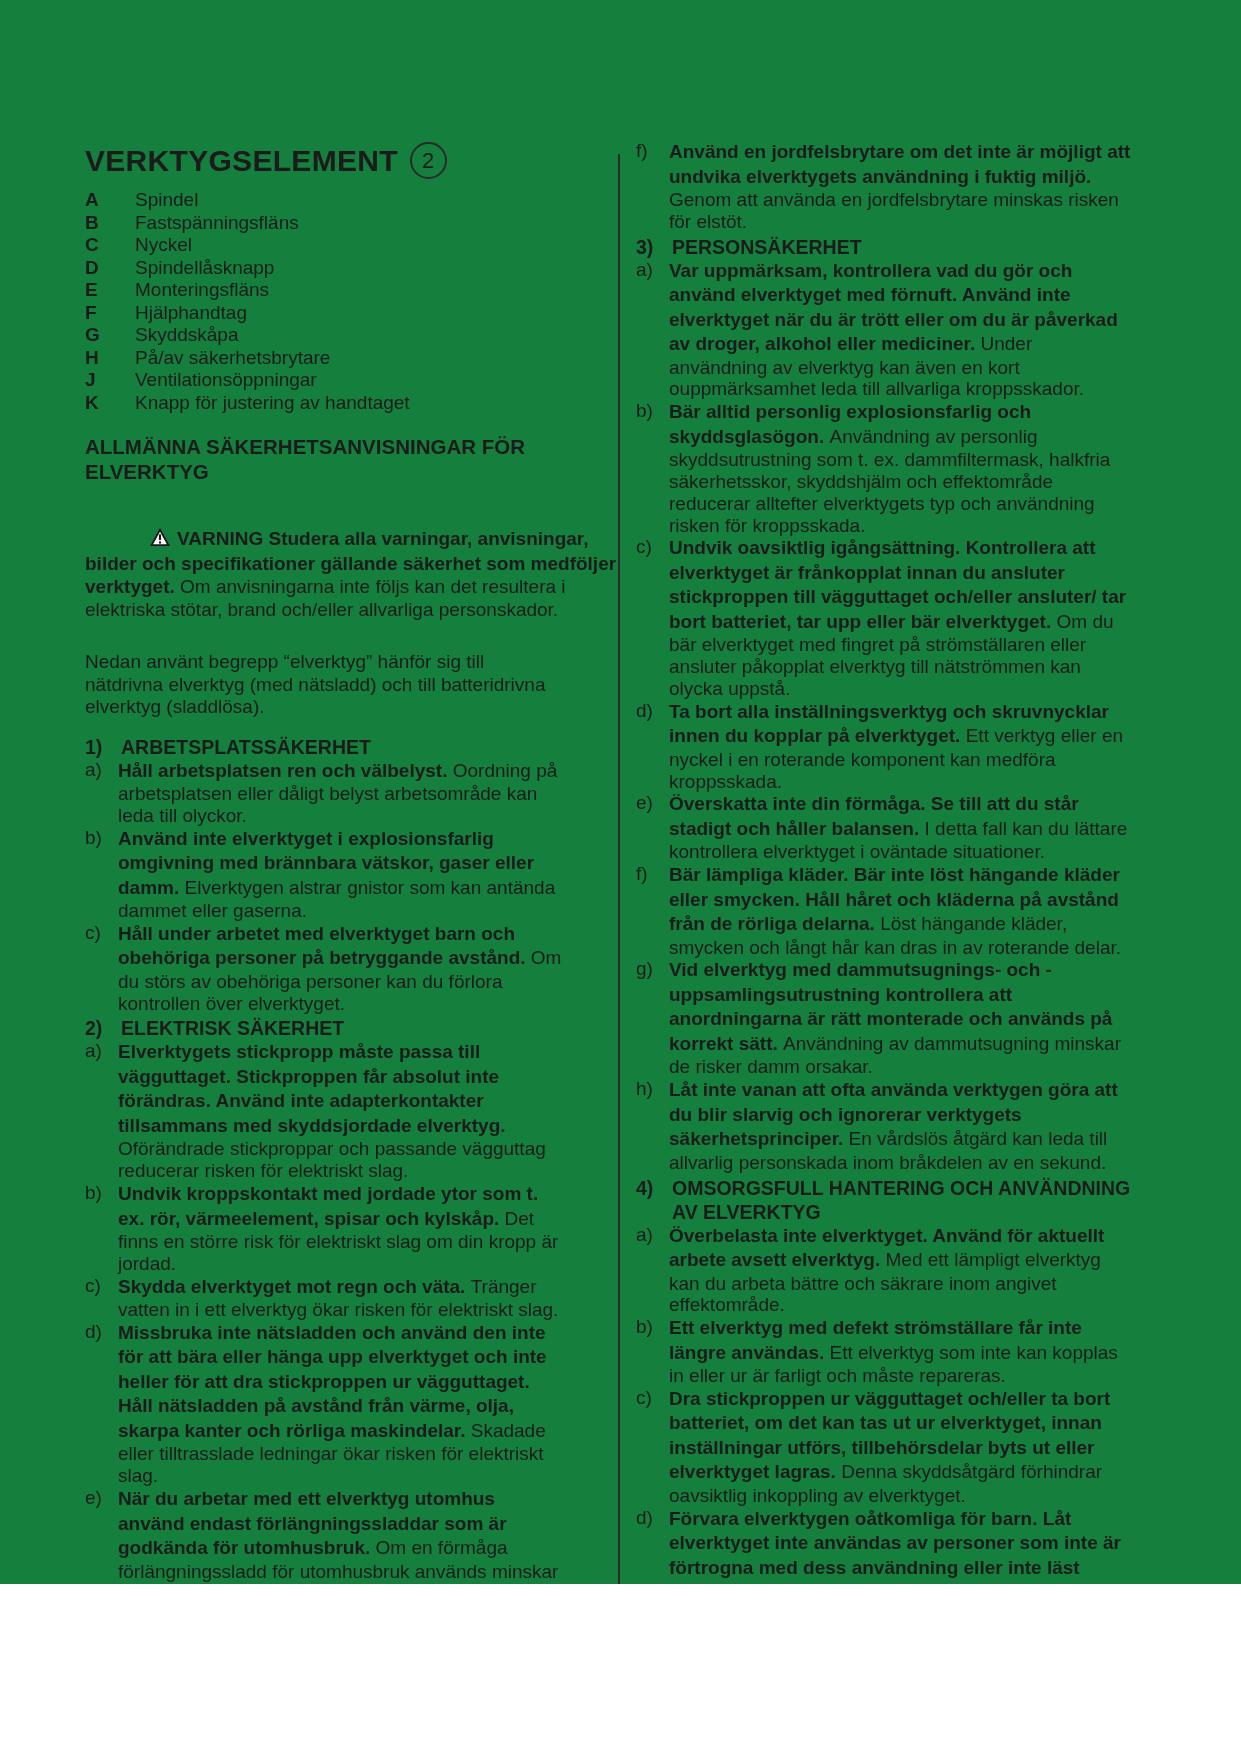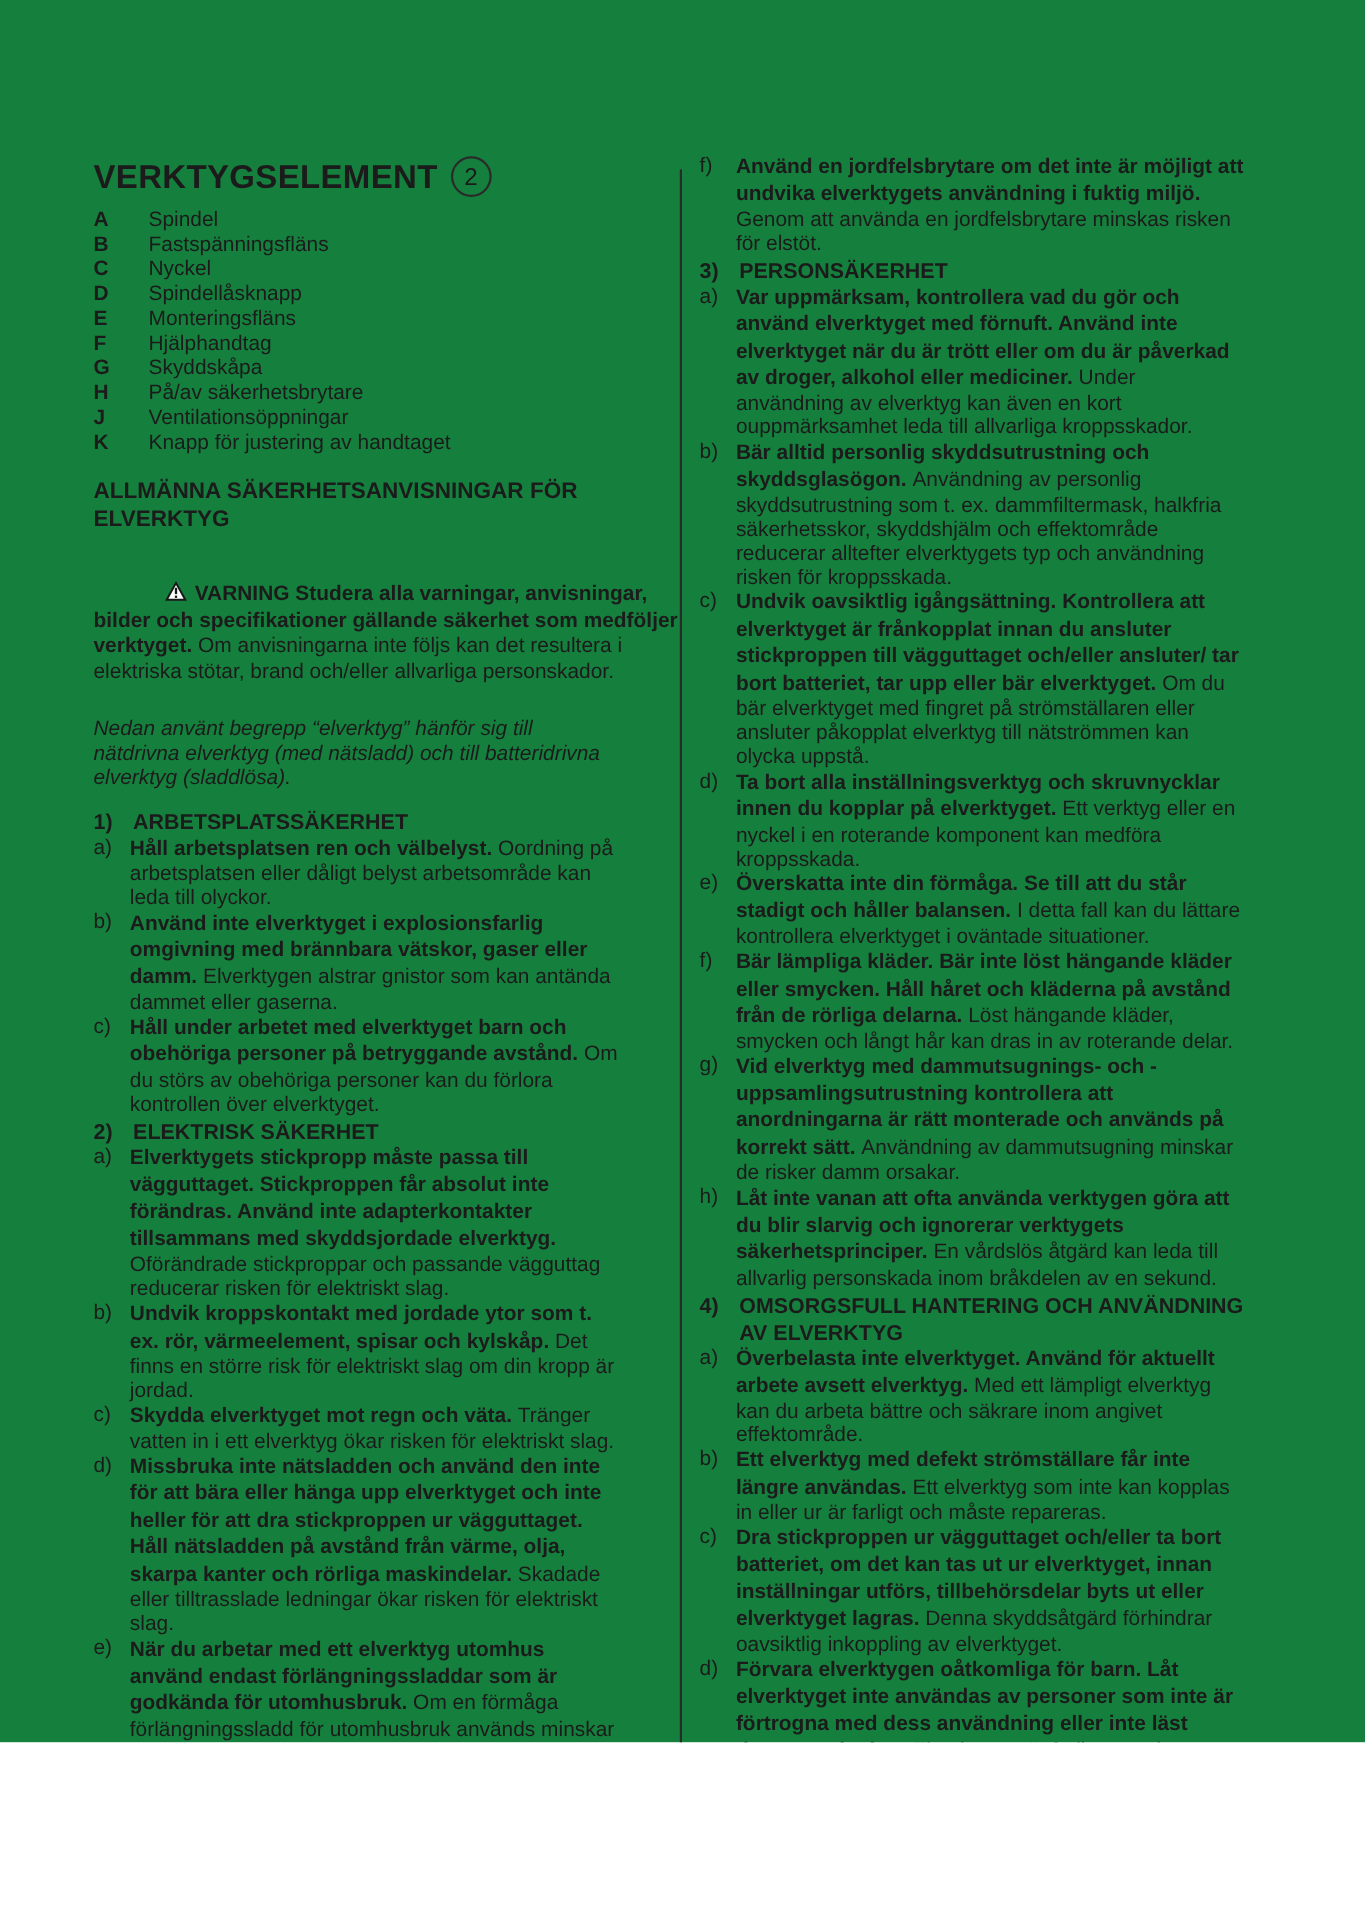--- a/index.html
+++ b/index.html
@@ -76,21 +76,20 @@
   .boldpara {
     margin-top: 24px;
     font-size: 19px;
     font-weight: bold;
     line-height: 24px;
   }
   .para {
     margin-top: 30px;
     font-size: 19px;
     line-height: 22.5px;
-    font-style: italic;
   }
 
   
   .numhead {
     display: flex;
     font-size: 19.5px;
     font-weight: bold;
     line-height: 24px;
     margin-top: 2px;
   }
@@ -207,21 +206,21 @@
       <div class="numhead">
         <span class="num">3)</span>
         <span class="txt">PERSONSÄKERHET</span>
       </div>
       <div class="item">
         <span class="letter">a)</span>
         <div class="body"><span class="b">Var uppmärksam, kontrollera vad du gör och använd elverktyget med förnuft. Använd inte elverktyget när du är trött eller om du är påverkad av droger, alkohol eller mediciner. </span><span>Under användning av elverktyg kan även en kort ouppmärksamhet leda till allvarliga kroppsskador.</span></div>
       </div>
       <div class="item">
         <span class="letter">b)</span>
-        <div class="body"><span class="b">Bär alltid personlig skyddsutrustning och skyddsglasögon. </span><span>Användning av personlig skyddsutrustning som t. ex. dammfiltermask, halkfria säkerhetsskor, skyddshjälm och effektområde reducerar alltefter elverktygets typ och användning risken för kroppsskada.</span></div>
+        <div class="body"><span class="b">Bär alltid personlig explosionsfarlig och skyddsglasögon. </span><span>Användning av personlig skyddsutrustning som t. ex. dammfiltermask, halkfria säkerhetsskor, skyddshjälm och effektområde reducerar alltefter elverktygets typ och användning risken för kroppsskada.</span></div>
       </div>
       <div class="item">
         <span class="letter">c)</span>
         <div class="body"><span class="b">Undvik oavsiktlig igångsättning. Kontrollera att elverktyget är frånkopplat innan du ansluter stickproppen till vägguttaget och/eller ansluter/ tar bort batteriet, tar upp eller bär elverktyget. </span><span>Om du bär elverktyget med fingret på strömställaren eller ansluter påkopplat elverktyg till nätströmmen kan olycka uppstå.</span></div>
       </div>
       <div class="item">
         <span class="letter">d)</span>
         <div class="body"><span class="b">Ta bort alla inställningsverktyg och skruvnycklar innen du kopplar på elverktyget. </span><span>Ett verktyg eller en nyckel i en roterande komponent kan medföra kroppsskada.</span></div>
       </div>
       <div class="item">

